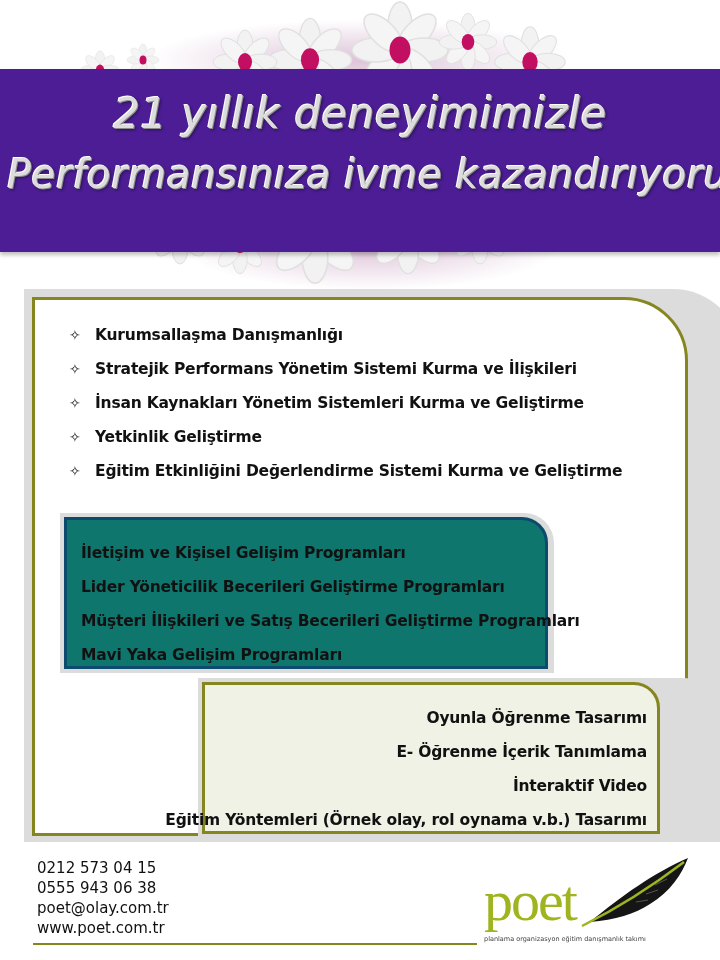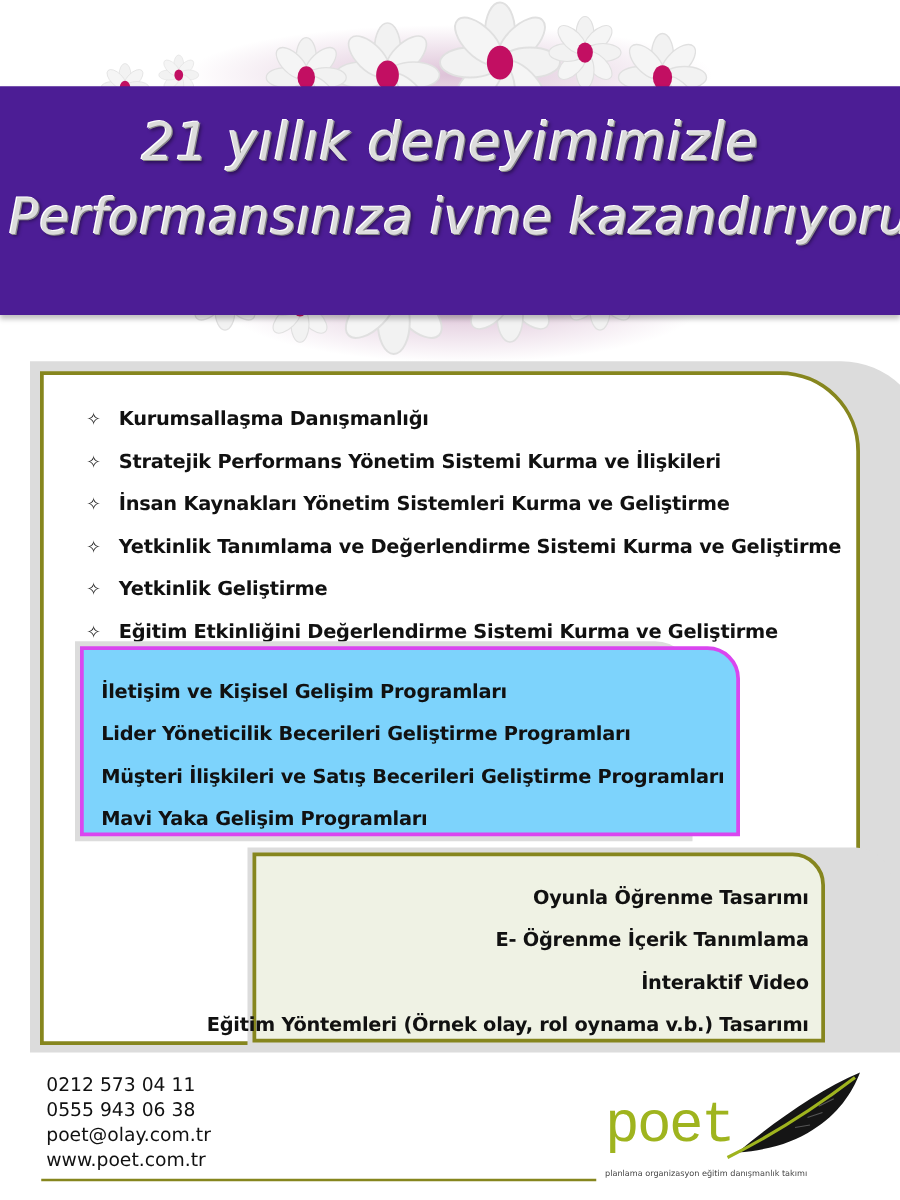--- a/index.html
+++ b/index.html
@@ -45,21 +45,21 @@
     white-space:nowrap; font-weight:bold; letter-spacing:-0.2px;
   }
   .bullets .star { display:inline-block; width:26px; font-size:14px; color:#222; font-weight:normal; }
 
   .box2 {
     position:absolute; left:60px; top:513px; width:494px; height:160px;
     background:#dcdcdc; border-radius:0 30px 0 0;
   }
   .box2-inner {
     position:absolute; left:4px; top:4px; width:478px; height:146px;
-    background:#7dd3fc; border:3px solid #d946ef; border-radius:0 26px 0 0;padding-left:44px;
+    background:#0f766e; border:3px solid #0c4a6e; border-radius:0 26px 0 0;
   }
   .box2 ul { list-style:none; margin:0; padding:0; position:absolute; left:14px; top:16px; }
   .box2 li { height:34px; line-height:34px; font-size:15.5px; font-weight:bold; color:#111; white-space:nowrap; letter-spacing:-0.2px; }
 
   .box3 {
     position:absolute; left:198px; top:678px; width:516px; height:160px;
     background:#dcdcdc; border-radius:0 30px 0 0;
   }
   .box3-inner {
     position:absolute; left:4px; top:4px; width:452px; height:146px;
@@ -68,21 +68,21 @@
   .box3 ul { list-style:none; margin:0; padding:0; position:absolute; right:10px; top:16px; text-align:right; }
   .box3 li { height:34px; line-height:34px; font-size:15.5px; font-weight:bold; color:#111; white-space:nowrap; letter-spacing:-0.2px; }
 
   .contact { position:absolute; left:37px; top:858px; }
   .contact div { font-family:"DejaVu Sans", sans-serif; font-size:15px; line-height:20px; color:#111; }
   .footer-line { position:absolute; left:33px; top:943px; width:444px; height:2px; background:#86861e; }
 
   .logo { position:absolute; left:470px; top:852px; width:240px; height:100px; }
   .logo-text {
     position:absolute; left:14px; top:18px; color:#9fb41e;
-    font-family:Liberation Mono, monospace; font-size:46px; letter-spacing:-2px; line-height:62px;
+    font-family:Liberation Serif, serif; font-size:58px; letter-spacing:-2px; line-height:62px;
   }
   .logo-tag { position:absolute; left:14px; top:83px; font-size:6.5px; color:#444; white-space:nowrap; }
   .logo svg { position:absolute; left:0; top:0; }
 </style>
 </head>
 <body>
 
 <div class="flowers">
   <svg width="720" height="290" viewBox="0 0 720 290">
     <defs>
@@ -124,21 +124,20 @@
   <div class="banner-line l1">21 yıllık deneyimimizle</div>
   <div class="banner-line l2">Performansınıza ivme kazandırıyoruz</div>
 </div>
 
 <div class="outer-box">
   <div class="outer-inner">
     <ul class="bullets">
       <li><span class="star">✧</span><span>Kurumsallaşma Danışmanlığı</span></li>
       <li><span class="star">✧</span><span>Stratejik Performans Yönetim Sistemi Kurma ve İlişkileri</span></li>
       <li><span class="star">✧</span><span>İnsan Kaynakları Yönetim Sistemleri Kurma ve Geliştirme</span></li>
-      <li><span class="star">✧</span><span>Yetkinlik Tanımlama ve Değerlendirme Sistemi Kurma ve Geliştirme</span></li>
       <li><span class="star">✧</span><span>Yetkinlik Geliştirme</span></li>
       <li><span class="star">✧</span><span>Eğitim Etkinliğini Değerlendirme Sistemi Kurma ve Geliştirme</span></li>
     </ul>
   </div>
 </div>
 
 <div class="box2">
   <div class="box2-inner">
     <ul>
       <li>İletişim ve Kişisel Gelişim Programları</li>
@@ -154,21 +153,21 @@
     <ul>
       <li>Oyunla Öğrenme Tasarımı</li>
       <li>E- Öğrenme İçerik Tanımlama</li>
       <li>İnteraktif Video</li>
       <li>Eğitim Yöntemleri (Örnek olay, rol oynama v.b.) Tasarımı</li>
     </ul>
   </div>
 </div>
 
 <div class="contact">
-  <div>0212 573 04 11</div>
+  <div>0212 573 04 15</div>
   <div>0555 943 06 38</div>
   <div>poet@olay.com.tr</div>
   <div>www.poet.com.tr</div>
 </div>
 <div class="footer-line"></div>
 
 <div class="logo">
   <svg width="240" height="100" viewBox="0 0 240 100">
     <path d="M120 70 C150 45, 185 20, 218 6 C212 22, 200 40, 180 52 C165 62, 145 68, 120 70 Z" fill="#151515"></path>
     <path d="M195 25 l10 -8 M185 33 l12 -6 M176 42 l12 -4 M166 50 l12 -2" stroke="#555" stroke-width="1"></path>

